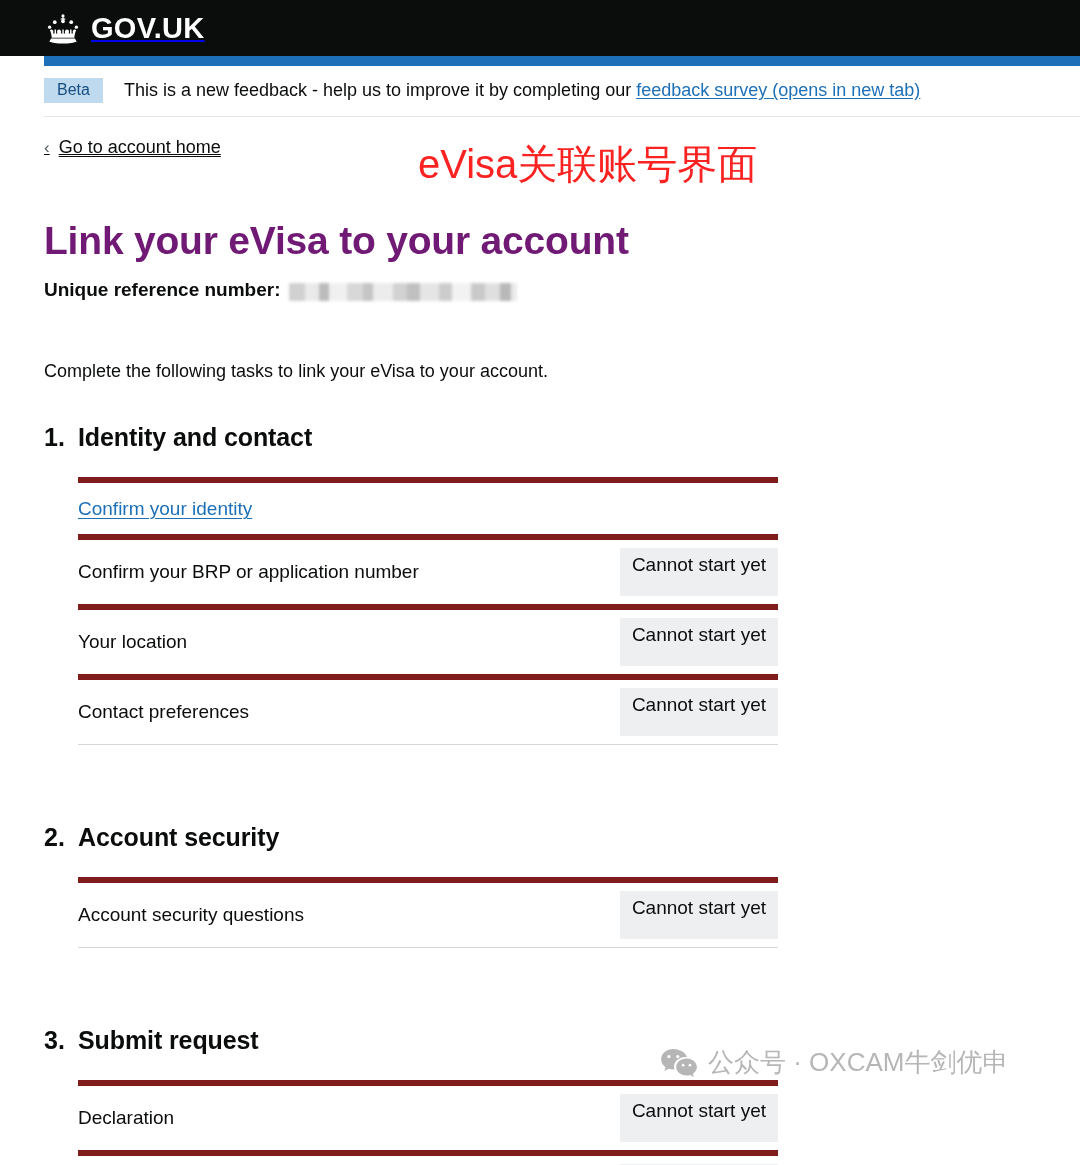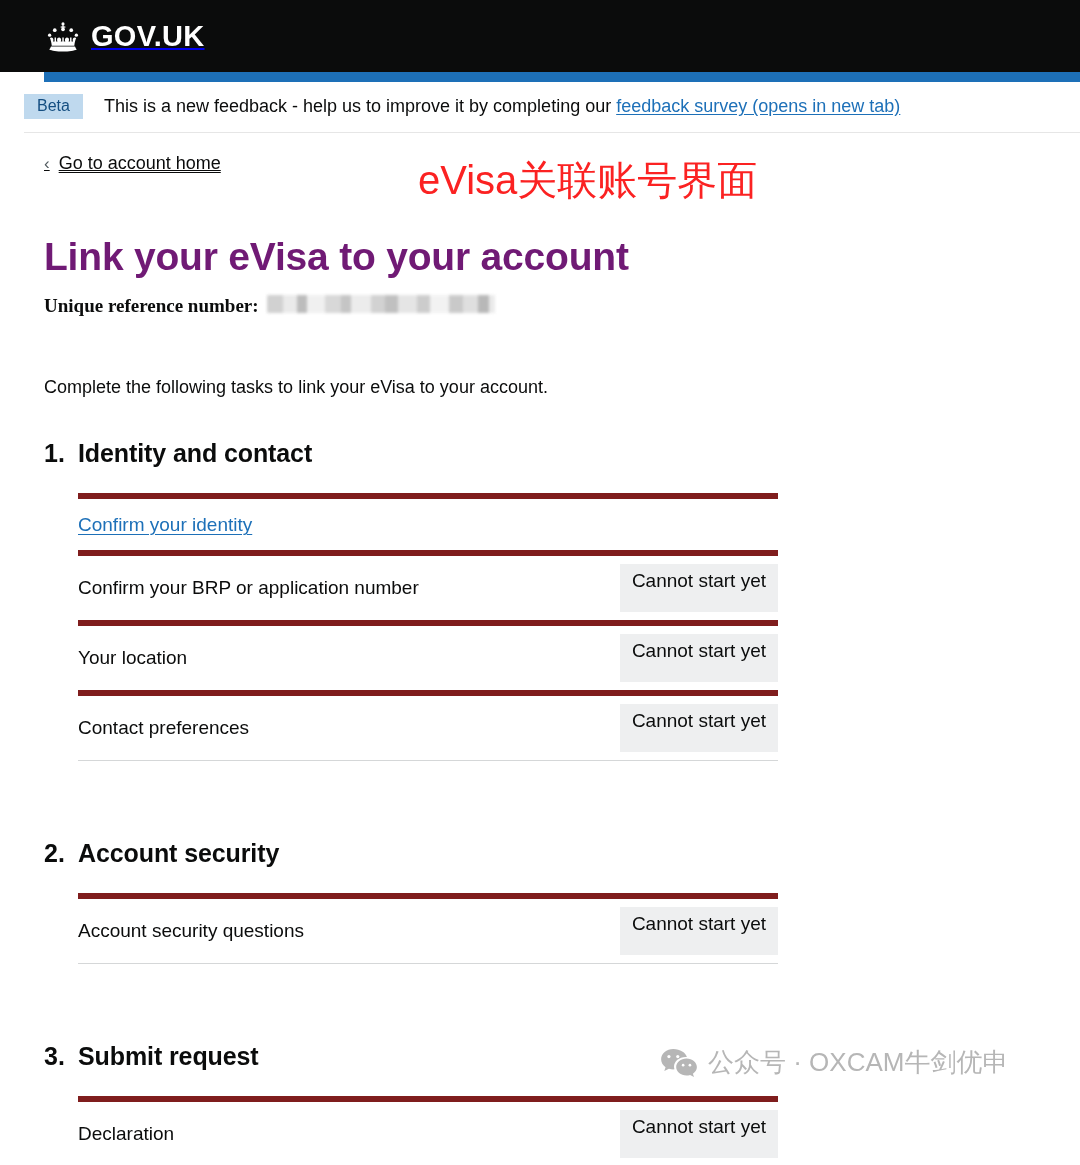--- a/index.html
+++ b/index.html
@@ -7,21 +7,21 @@
     margin: 0; padding: 0;
     background: #ffffff;
     font-family: "Liberation Sans", sans-serif;
     -webkit-font-smoothing: antialiased;
   }
   body { width: 1080px; height: 1165px; position: relative; overflow: hidden; }
 
   
   .govuk-header {
     background: #0b0c0c;
-    height: 72px;
+    height: 56px;
     display: flex;
     align-items: center;
     padding-left: 44px;
   }
   .header-logo { display: flex; align-items: center; gap: 9px; }
   .crown-icon { width: 38px; height: 31px; display: block; }
   .header-wordmark {
     color: #ffffff;
     font-size: 29px;
     font-weight: 700;
@@ -31,21 +31,21 @@
 
   
   .blue-bar {
     height: 10px;
     background: #1d70b8;
     margin-left: 44px;
   }
 
   
   .phase-banner {
-    margin-left: 24px;
+    margin-left: 44px;
     padding: 12px 0 13px 0;
     border-bottom: 1px solid #e6e6e6;
     display: flex;
     align-items: center;
   }
   .phase-tag {
     background: #bfd9ee;
     color: #144e81;
     font-size: 16px;
     font-weight: 400;
@@ -104,22 +104,21 @@
     font-size: 39px;
     font-weight: 700;
     color: #701a75;
     margin: 62px 0 0 0;
     line-height: 1.1;
     letter-spacing: -0.2px;
   }
   .ref-row {
     margin-top: 16px;
     display: flex;
-    align-items: flex-start;
-    font-family: Liberation Serif, serif;
+    align-items: flex-end;
   }
   .ref-label {
     font-size: 19px;
     font-weight: 700;
     color: #0b0c0c;
   }
   .ref-redacted {
     display: inline-block;
     margin-left: 8px;
     width: 228px;

